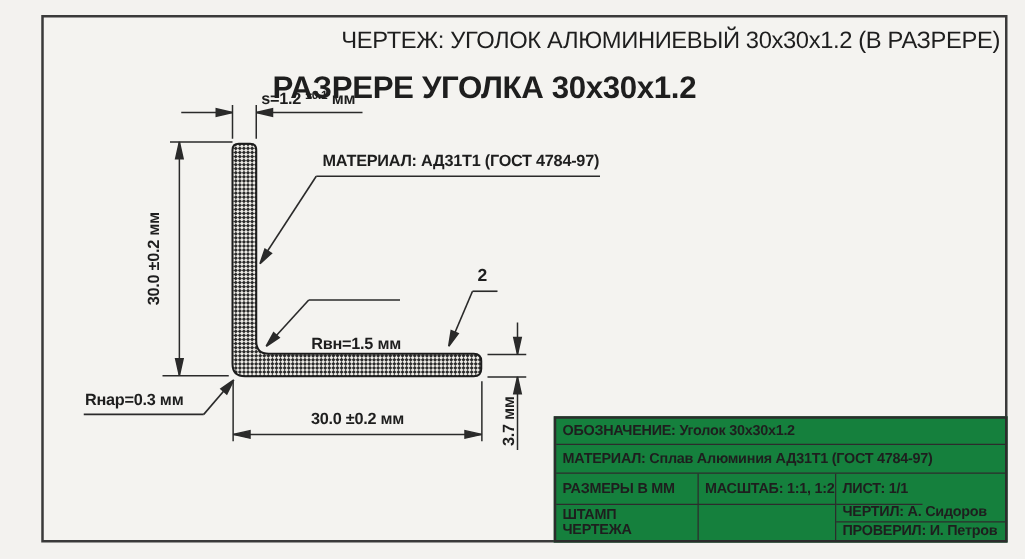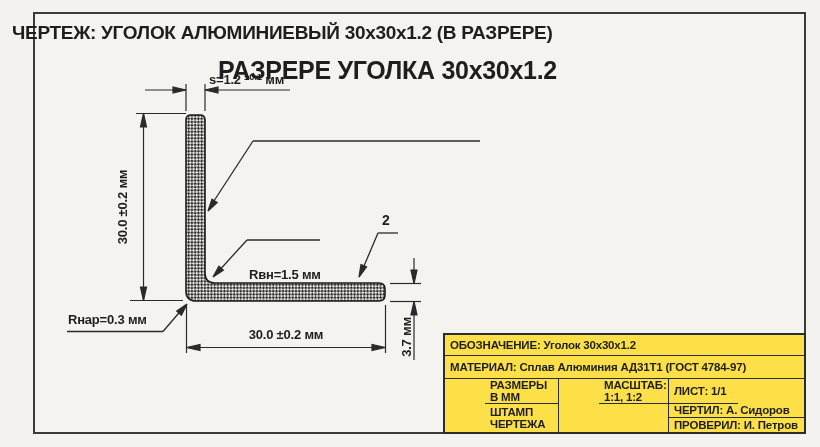--- a/index.html
+++ b/index.html
@@ -12,46 +12,46 @@
     overflow:hidden;
   }
   #stage{position:absolute;left:0;top:0;width:820px;height:447px;}
   .frame{
     position:absolute;left:33px;top:12px;width:773px;height:422px;
     border:2px solid #3a3a3a;box-sizing:border-box;background:#f4f3f0;
   }
   svg.geom{position:absolute;left:0;top:0;width:820px;height:447px;pointer-events:none;}
   .txt{position:absolute;white-space:nowrap;}
   .title1{
-    left:12px;top:22px;width:800px;text-align:left;
-    font-size:19px;font-weight:700;letter-spacing:-0.3px;
+    left:0;top:22px;width:800px;text-align:right;
+    font-size:19px;font-weight:400;letter-spacing:-0.3px;
   }
   .title2{
     left:0;top:56px;width:775px;text-align:center;
     font-size:25px;font-weight:700;letter-spacing:-0.3px;
   }
   .dim{font-size:13px;font-weight:600;letter-spacing:-0.2px;}
   .dim .sup{font-size:9.5px;vertical-align:4px;font-weight:600;}
   .rot{transform:rotate(-90deg);text-align:center;}
   .callout{font-size:13px;font-weight:600;letter-spacing:-0.2px;}
   
   .tb{
     position:absolute;left:443px;top:333px;width:363px;height:101px;
-    border:2px solid #2c2c2c;box-sizing:border-box;background:#fde047;
+    border:2px solid #2c2c2c;box-sizing:border-box;background:#15803d;
     display:grid;
     grid-template-columns:114px 110px 69px 1fr;
     grid-template-rows:21px 23px 25px 14px 1fr;
     font-size:11.5px;font-weight:700;letter-spacing:-0.2px;
   }
   .tb>div{
     display:flex;align-items:center;padding-left:5px;box-sizing:border-box;
     border-color:#2c2c2c;white-space:pre-line;line-height:1.05;
   }
   .bb{border-bottom:1.5px solid #2c2c2c;}
-  .br{border-right:1.5px solid #2c2c2c;margin-left:40px;}
+  .br{border-right:1.5px solid #2c2c2c;}
   .c14{grid-column:1/5;}
   .c34{grid-column:3/5;}
   .r45{grid-row:4/6;}
   .small{font-size:10px;}
 </style>
 </head>
 <body>
 
 <div id="stage">
 
@@ -135,20 +135,21 @@
   <div class="txt title2">РАЗРЕРЕ УГОЛКА 30x30x1.2</div>
 
   <div class="txt dim" style="left:209px;top:71px;"><span>s=1.2</span> <span class="sup">±0.1</span><span> мм</span></div>
 
   <div class="txt dim rot" style="left:63px;top:199px;width:120px;height:16px;">30.0 ±0.2 мм</div>
 
   <div class="txt dim" style="left:216px;top:327px;width:140px;text-align:center;">30.0 ±0.2 мм</div>
 
   <div class="txt dim rot" style="left:376px;top:330px;width:60px;height:14px;">3.7 мм</div>
 
+  <div class="txt callout" style="left:258px;top:121px;">МАТЕРИАЛ: АД31Т1 (ГОСТ 4784-97)</div>
   <div class="txt callout" style="left:249px;top:221px;margin-top:46px;">Rвн=1.5 мм</div>
   <div class="txt callout" style="left:68px;top:312px;">Rнар=0.3 мм</div>
   <div class="txt callout" style="left:382px;top:212px;font-size:14px;">2</div>
 
   <div class="tb">
     <div class="c14 bb">ОБОЗНАЧЕНИЕ:  Уголок 30x30x1.2</div>
     <div class="c14 bb">МАТЕРИАЛ:  Сплав Алюминия АД31Т1 (ГОСТ 4784-97)</div>
     <div class="br bb">РАЗМЕРЫ В ММ</div>
     <div class="br bb">МАСШТАБ: 1:1, 1:2</div>
     <div class="bb">ЛИСТ: 1/1</div>

